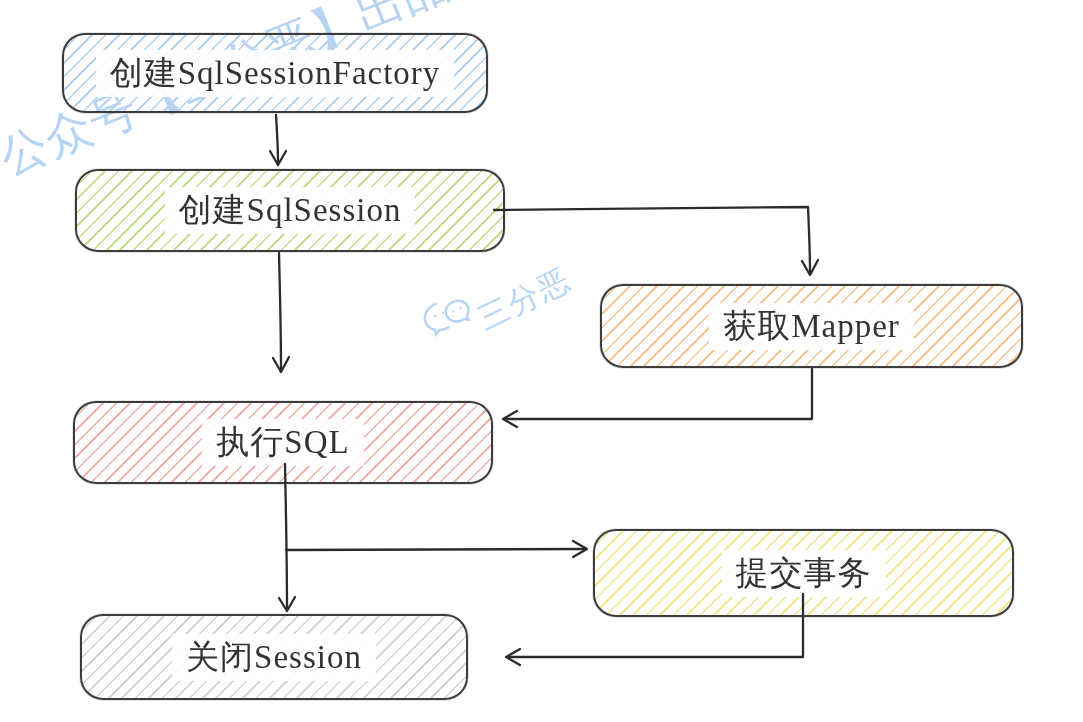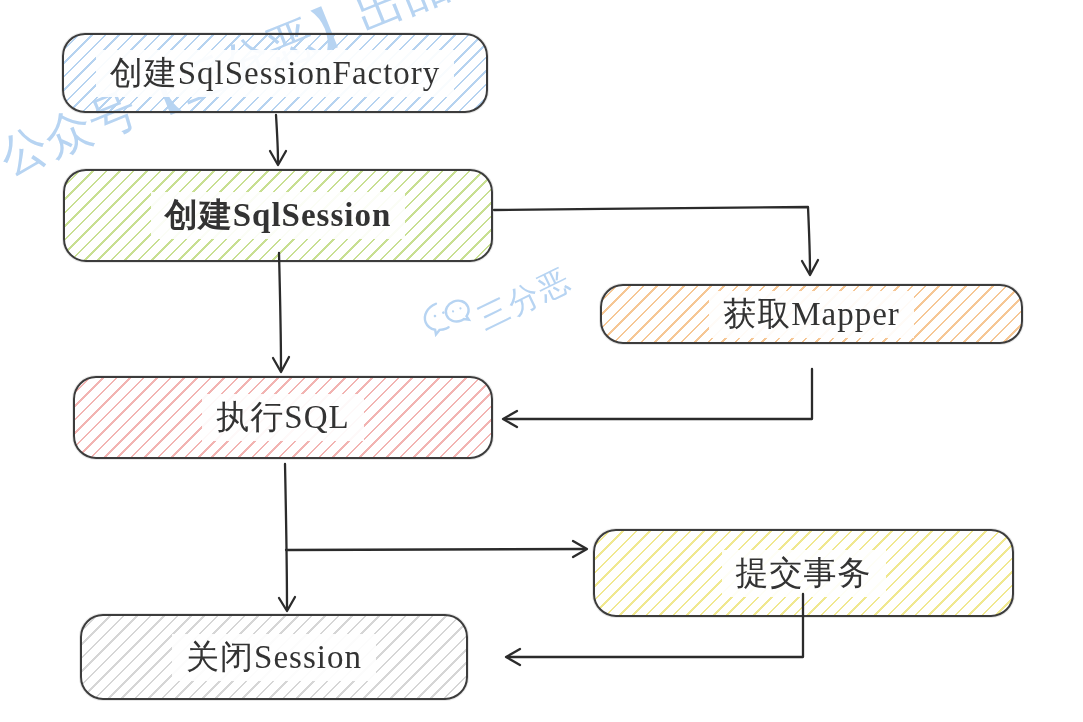--- a/index.html
+++ b/index.html
@@ -64,29 +64,29 @@
         </g>
       </svg>
     </span>
     <span class="wm-text">三分恶</span>
   </div>
 
   <div class="node" style="left: 62px; top: 33px; width: 426px; height: 80px; --hatch: #b6d3f0;">
     <span class="label">创建SqlSessionFactory</span>
   </div>
 
-  <div class="node" style="left: 63px; top: 169px; width: 430px; height: 93px; font-weight: bold; --hatch: #c8df92;">
+  <div class="node" style="left: 75px; top: 169px; width: 430px; height: 83px; --hatch: #c8df92;">
     <span class="label">创建SqlSession</span>
   </div>
 
-  <div class="node" style="left: 600px; top: 284px; width: 423px; height: 60px; --hatch: #f6c795;">
+  <div class="node" style="left: 600px; top: 284px; width: 423px; height: 84px; --hatch: #f6c795;">
     <span class="label">获取Mapper</span>
   </div>
 
-  <div class="node" style="left: 73px; top: 376px; width: 420px; height: 83px; --hatch: #f2b4b2;">
+  <div class="node" style="left: 73px; top: 401px; width: 420px; height: 83px; --hatch: #f2b4b2;">
     <span class="label">执行SQL</span>
   </div>
 
   <div class="node" style="left: 593px; top: 529px; width: 421px; height: 88px; --hatch: #f0e890;">
     <span class="label">提交事务</span>
   </div>
 
   <div class="node" style="left: 80px; top: 614px; width: 388px; height: 86px; --hatch: #d6d6d6;">
     <span class="label">关闭Session</span>
   </div>

